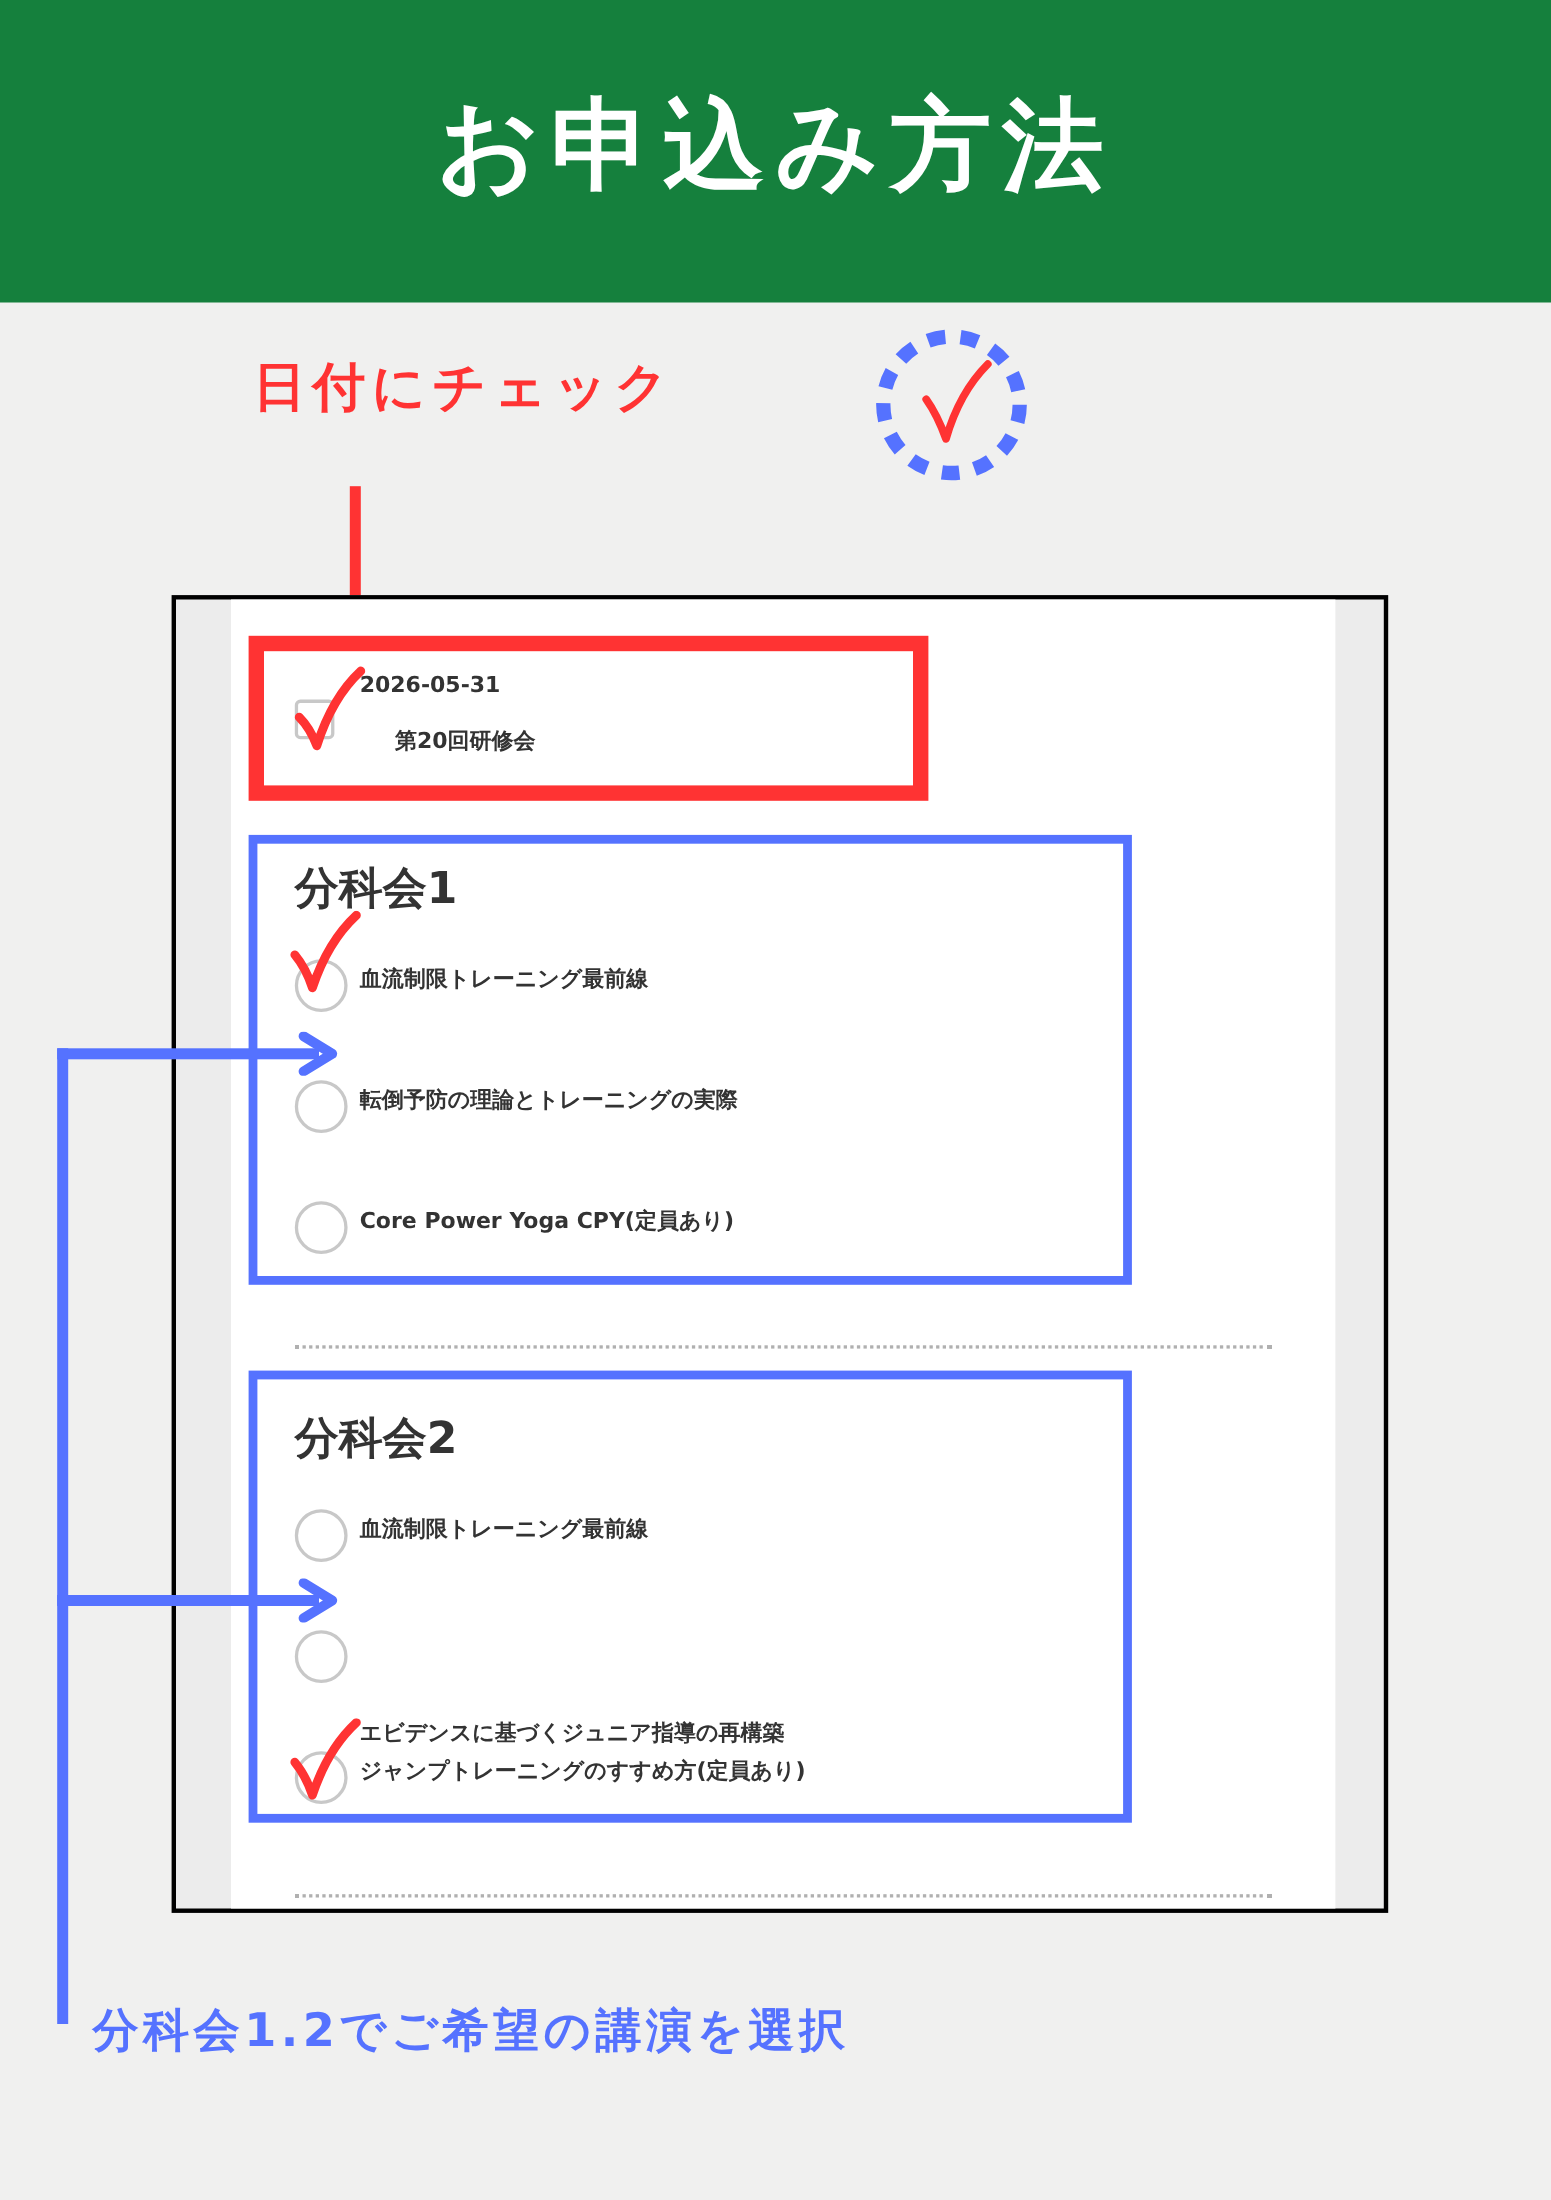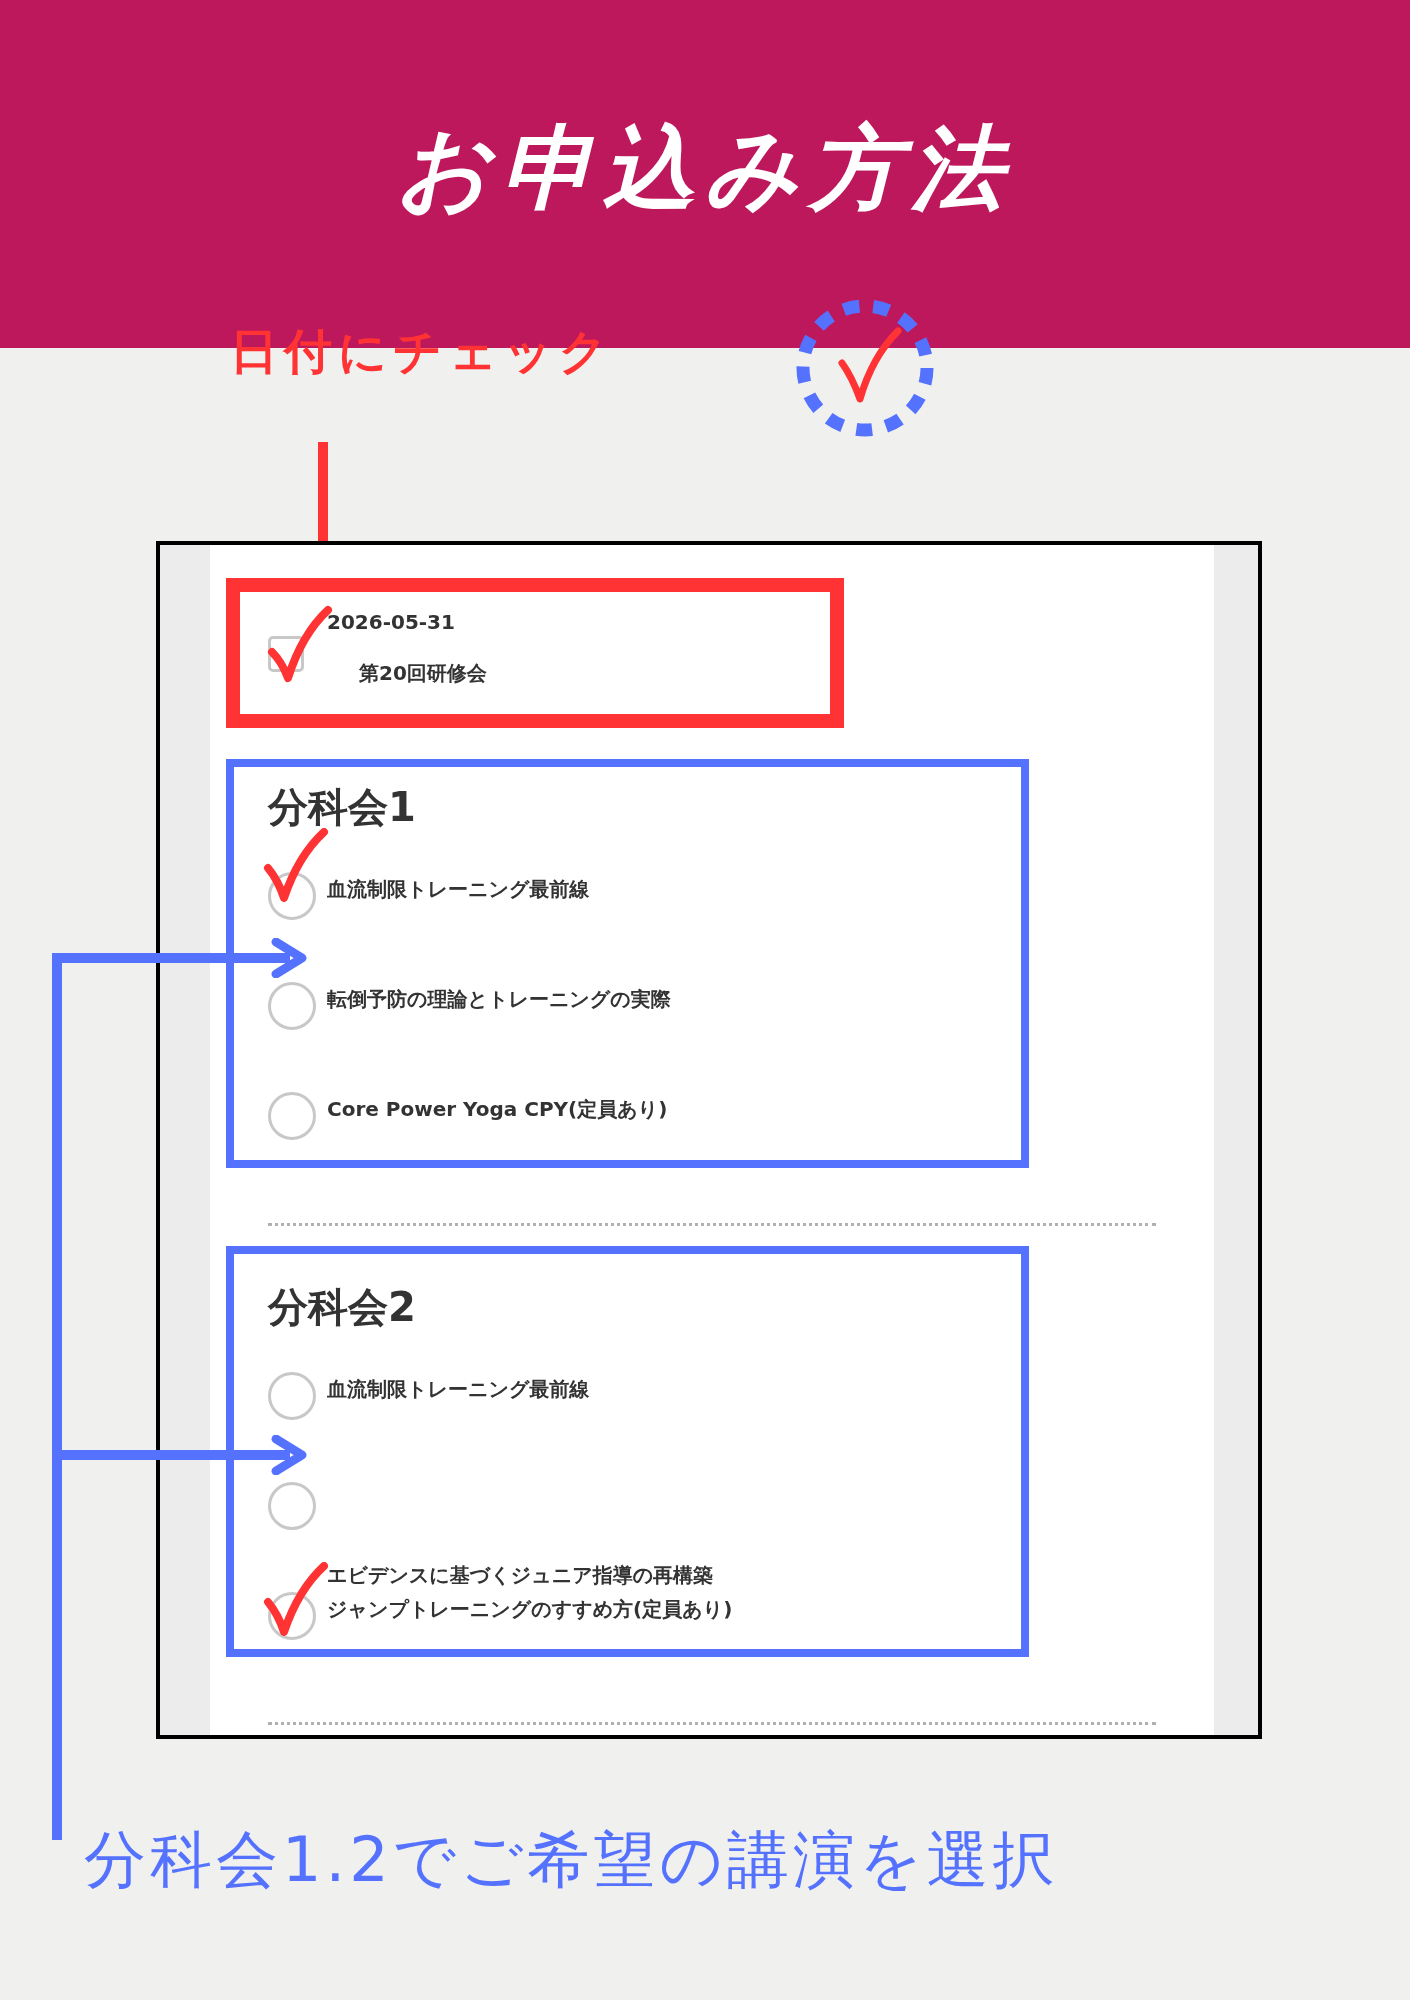--- a/index.html
+++ b/index.html
@@ -2,23 +2,23 @@
 <html><head>
   <meta charset="utf-8">
   <style>
     html, body { margin: 0; padding: 0; }
     body {
       width: 1410px; height: 2000px; position: relative; overflow: hidden;
       background: #f0f0ef;
       font-family: "DejaVu Sans", "Liberation Sans", sans-serif;
     }
     .header {
-      position: absolute; left: 0; top: 0; width: 1410px; height: 348px;
-      background: #be185d;
-      display: flex; align-items: center; justify-content: center; font-style: italic;
+      position: absolute; left: 0; top: 0; width: 1410px; height: 275px;
+      background: #15803d;
+      display: flex; align-items: center; justify-content: center;
     }
     .header-title {
       color: #ffffff; font-size: 92px; font-weight: bold; letter-spacing: 10px;
       margin-top: -10px;
     }
     .anno-date {
       position: absolute; left: 230px; top: 320px;
       color: #ff3333; font-size: 48px; font-weight: bold; letter-spacing: 6px;
     }
     .badge-icon { position: absolute; left: 792px; top: 295px; width: 146px; height: 146px; }
@@ -60,21 +60,21 @@
       border-top: 3px dotted #b0b0b0;
     }
 
     .check-mark { position: absolute; width: 70px; height: 80px; }
 
     .blue-line { position: absolute; background: #5572ff; }
     .arrow-head { position: absolute; width: 40px; height: 40px; }
 
     .anno-select {
       position: absolute; left: 84px; top: 1818px;
-      color: #5572ff; font-size: 62px; font-weight: normal; letter-spacing: 4px;
+      color: #5572ff; font-size: 42px; font-weight: bold; letter-spacing: 4px;
     }
   </style>
 </head>
 <body>
 
 <div class="header">
   <div class="header-title">お申込み方法</div>
 </div>
 
 <div class="anno-date">日付にチェック</div>

